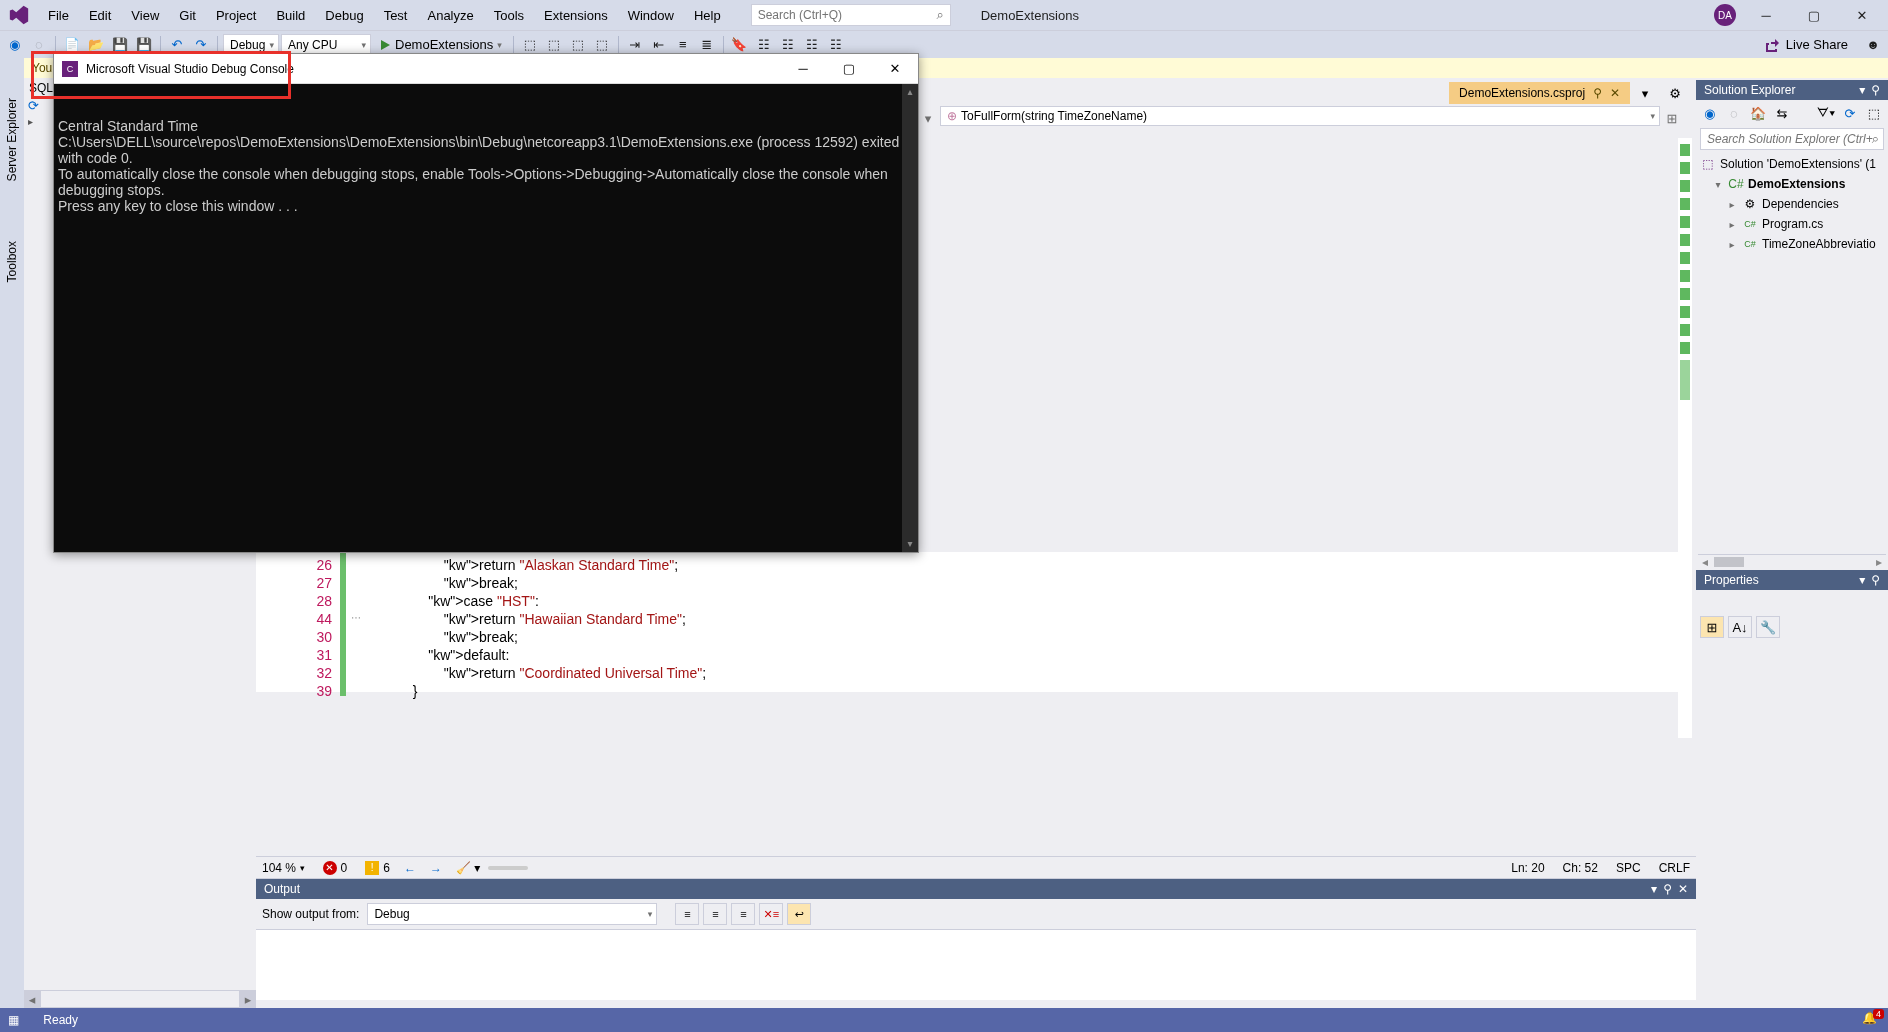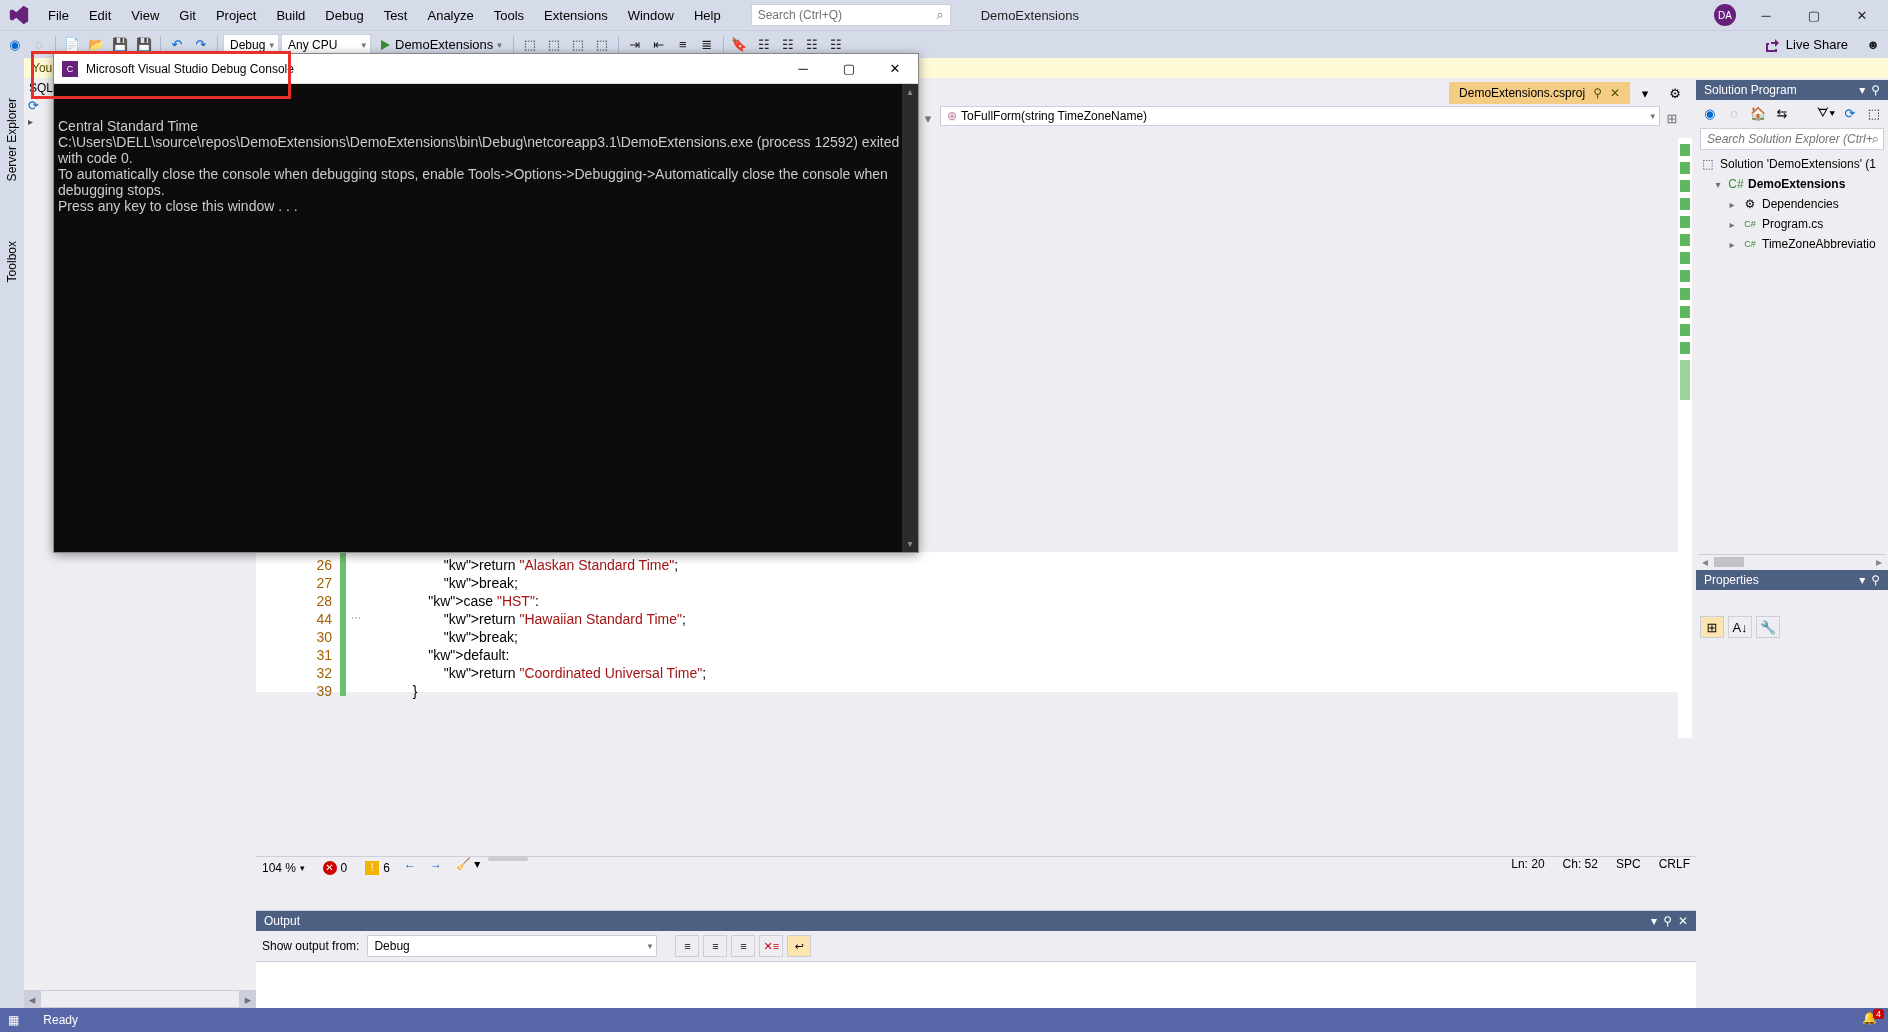--- a/index.html
+++ b/index.html
@@ -38,37 +38,37 @@
 .vtab { writing-mode: vertical-lr; font-size: 12px; cursor: default; transform: rotate(180deg);}
 .left-scroll { position: absolute; bottom: 24px; left: 24px; width: 232px; height: 18px; background: #eeeef2; display:flex;}
 .left-scroll .arrow{ width:16px; display:flex;align-items:center;justify-content:center; color:#717171; background:#cccedb;}
 .left-scroll .track{ flex:1; background:#eeeef2; border:1px solid #cccedb;}
 .doc-tab { background: #f5cc84; padding: 4px 10px; display:flex; align-items:center; gap:8px; font-size: 12px;}
 .doc-tab .pin { color: #5a4a00; }
 .doc-tab .close { color: #5a4a00; cursor: default; }
 .doc-tab-extra { width: 30px; display:flex; align-items:center; justify-content:center; }
 .nav-combo { border: 1px solid #cccedb; background: #fff; height: 20px; display:flex; align-items:center; padding: 0 16px 0 6px; position: relative; flex: 1; font-size:12px;}
 .nav-combo::after { content: "▾"; position: absolute; right: 4px; font-size: 9px; color:#717171;}
-.gutter { width: 84px; background: #fff; text-align: right; padding-right: 8px; color: #a16207; font-family: Consolas, monospace; font-size: 14px; line-height: 18px; padding-top: 4px;}
+.gutter { width: 84px; background: #fff; text-align: right; padding-right: 8px; color: #be185d; font-family: Consolas, monospace; font-size: 14px; line-height: 18px; padding-top: 4px;}
 .gutter .ln { height: 18px; }
 .change-bar { width: 6px; background: #fff; }
 .change-bar .mark { height: 18px; background: #6bbf6b; }
 .code-text { flex:1; font-family: Consolas, monospace; font-size: 14px; line-height: 18px; white-space: pre; padding-top: 4px;}
 .str { color: #a31515; }
 
-.editor-status { position: absolute; left: 256px; right: 192px; height: 22px; background: #eeeef2; border-top: 1px solid #cccedb; display:flex; padding: 0 6px; font-size:12px; bottom: 130px;}
+.editor-status { position: absolute; left: 256px; right: 192px; height: 22px; background: #eeeef2; border-top: 1px solid #cccedb; display:flex; align-items:center; padding: 0 6px; font-size:12px; bottom: 130px;}
 .editor-status .zoom { display:flex;align-items:center; }
 .editor-status .err { margin-left: 18px; display:flex;align-items:center; gap:4px; }
 .editor-status .err-icon { width:14px;height:14px;border-radius:50%;background:#c00; color:#fff; font-size:10px; display:flex;align-items:center;justify-content:center;}
 .editor-status .warn-icon{ width:14px;height:14px;background:#f3b300; display:flex;align-items:center;justify-content:center;color:#fff;font-size:10px;}
 .editor-status .nav-arrows{ margin-left: 14px; display:flex; gap: 14px; color:#0066cc;}
 .editor-status .right{ margin-left:auto; display:flex; gap: 18px;}
 
 
-.output-panel { position: absolute; left: 256px; right: 192px; bottom: 0; height: 98px; background: #eeeef2; border-top: 1px solid #cccedb; margin-top: 33px;}
+.output-panel { position: absolute; left: 256px; right: 192px; bottom: 0; height: 130px; background: #eeeef2; border-top: 1px solid #cccedb; margin-top: 33px;}
 .output-title { background: #4d6082; color: #fff; padding: 3px 8px; font-size: 12px; display:flex; align-items:center;}
 .output-title .right{ margin-left:auto; display:flex; gap:6px;}
 .output-bar { display:flex; align-items:center; padding: 4px 6px; gap: 8px; font-size: 12px; background:#eeeef2; border-bottom:1px solid #cccedb;}
 .output-combo { border: 1px solid #cccedb; background: #fff; height: 22px; width: 290px; padding: 0 16px 0 6px; position:relative; display:flex; align-items:center;}
 .output-combo::after{ content:"▾"; position:absolute; right:4px; font-size:9px; color:#717171;}
 .output-btns { display:flex; gap:4px; margin-left: 10px; }
 .output-btns .obtn { width: 24px; height:22px; border:1px solid #cccedb; display:flex;align-items:center;justify-content:center; font-size:11px;}
 .output-body { flex:1; background:#fff; height: 70px;}
 
 
@@ -311,21 +311,21 @@
         <div class="obtn">≡</div>
         <div class="obtn" style="color:#c00">✕≡</div>
         <div class="obtn" style="background:#fce5b0">↩</div>
       </div>
     </div>
     <div class="output-body"></div>
   </div>
 
   <div class="right-col" style="position:absolute;right:0;top:22px;bottom:0;">
     <div class="panel-title">
-      <span>Solution Program</span>
+      <span>Solution Explorer</span>
       <span class="icons">
         <span>▾</span>
         <span>⚲</span>
       </span>
     </div>
     <div class="se-toolbar">
       <div class="ibtn" style="color:#0066cc">◉</div>
       <div class="ibtn" style="opacity:.4">◌</div>
       <div class="ibtn">🏠</div>
       <div class="ibtn">⇆</div>

